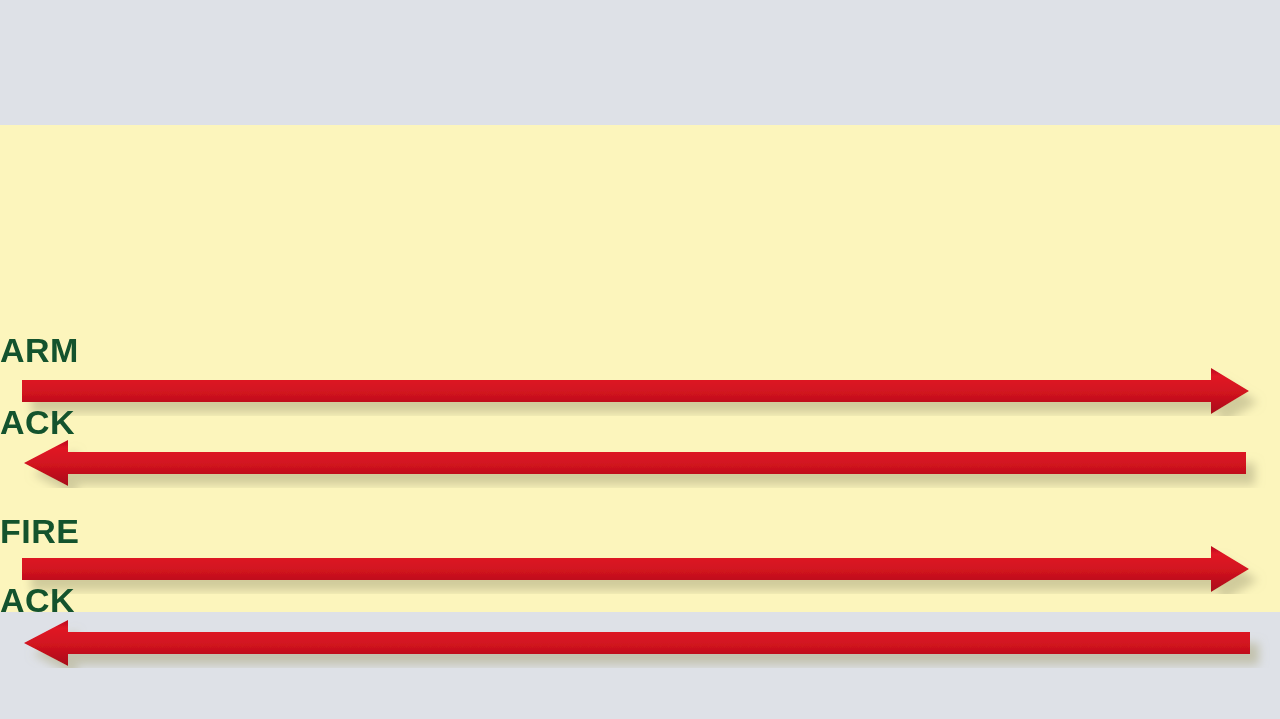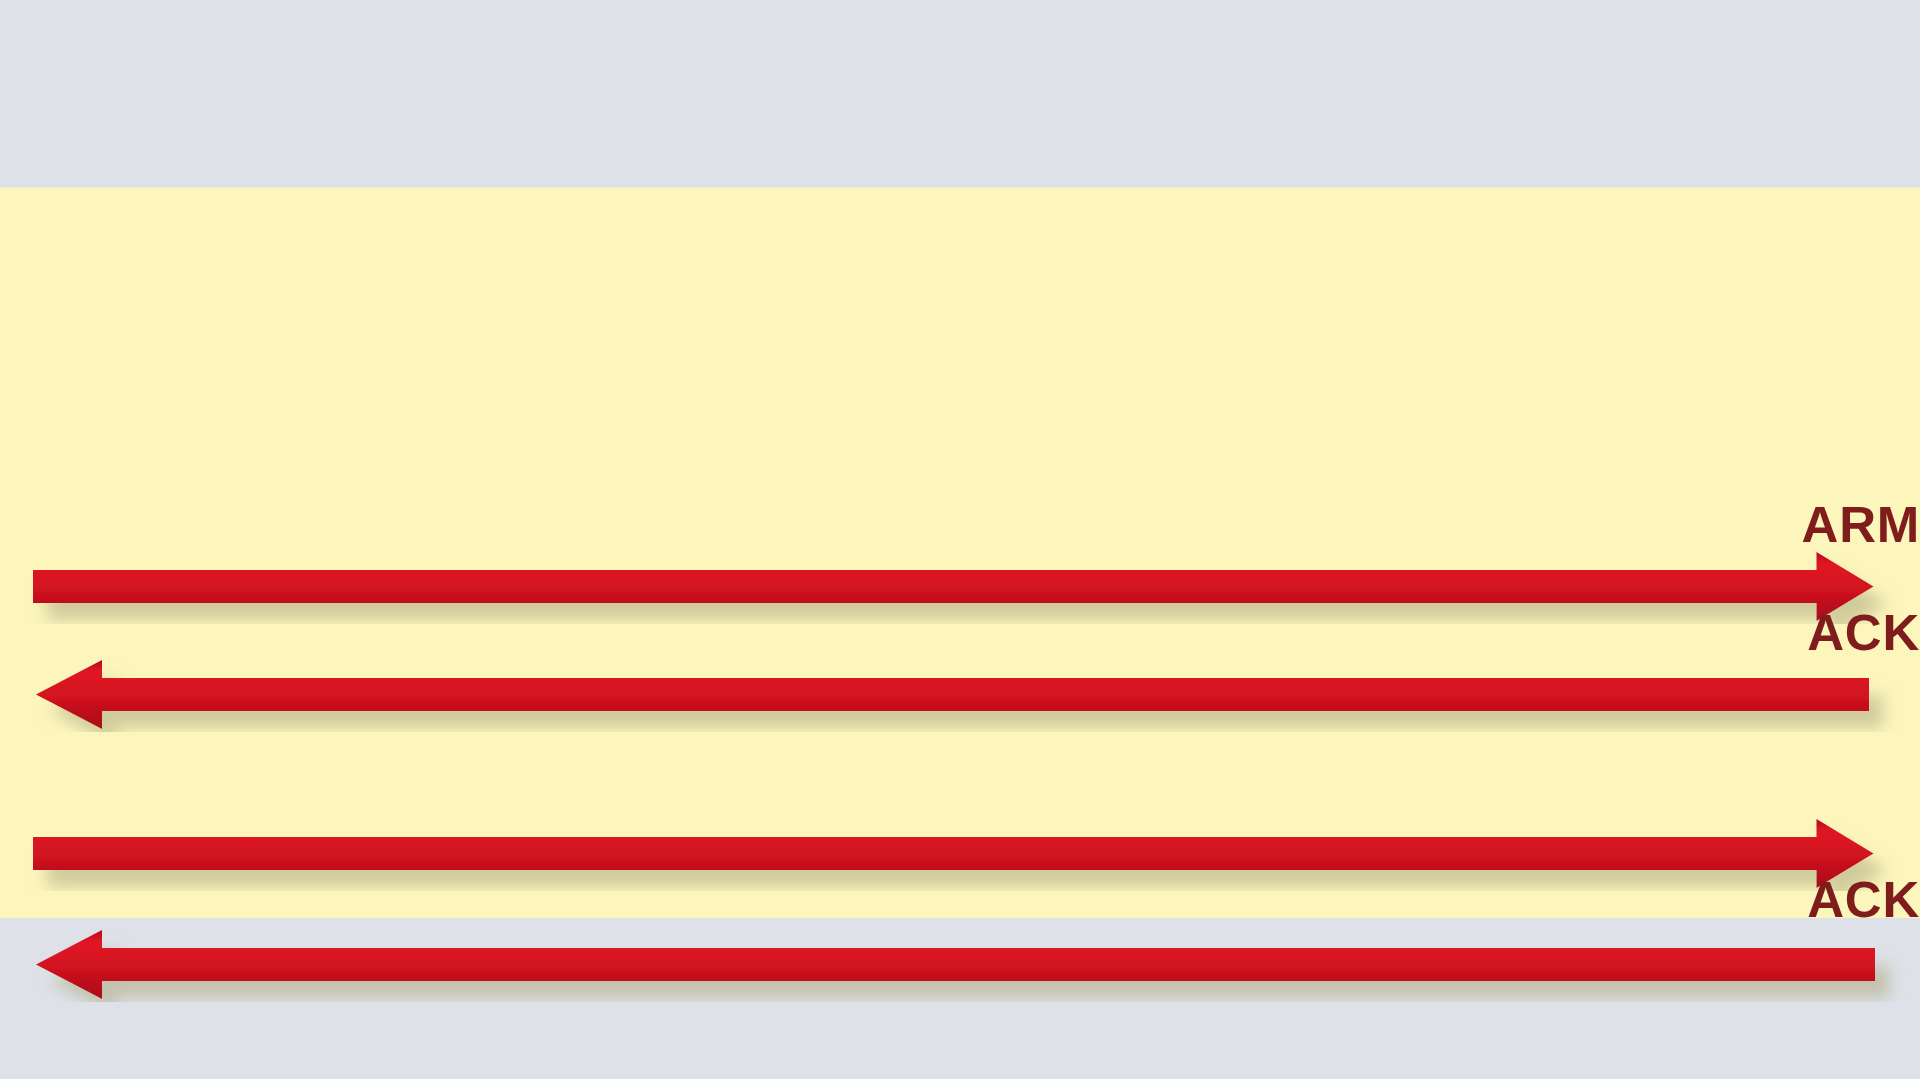--- a/index.html
+++ b/index.html
@@ -48,25 +48,25 @@
     position: absolute;
     left: 0;
     width: 1280px;
     height: 96px;
   }
   .arrow-label {
     position: absolute;
     left: 0;
     top: 0;
     width: 1280px;
-    text-align: right;
+    text-align: left;
     font-size: 34px;
     font-weight: bold;
     letter-spacing: 0.5px;
-    color: #7f1d1d;
+    color: #14532d;
     font-family: "Liberation Sans", sans-serif;
     line-height: 40px;
     user-select: none;
   }
   .arrow-svg-wrap {
     position: absolute;
     left: 0;
     width: 1280px;
     height: 50px;
   }
@@ -136,20 +136,21 @@
       <div class="arrow-svg-wrap">
         <svg class="arrow-svg" viewBox="0 0 1280 50" preserveAspectRatio="none" aria-hidden="true">
           <g filter="url(#arrowShadow)">
             <path d="M 1246,14 L 68,14 L 68,2 L 24,25 L 68,48 L 68,36 L 1246,36 Z" fill="url(#shaftGrad)"></path>
           </g>
         </svg>
       </div>
     </div>
 
     <div class="arrow-row" id="row-fire">
+      <div class="arrow-label">FIRE</div>
       <div class="arrow-svg-wrap">
         <svg class="arrow-svg" viewBox="0 0 1280 50" preserveAspectRatio="none" aria-hidden="true">
           <g filter="url(#arrowShadow)">
             <path d="M 22,14 L 1211,14 L 1211,2 L 1249,25 L 1211,48 L 1211,36 L 22,36 Z" fill="url(#shaftGrad)"></path>
           </g>
         </svg>
       </div>
     </div>
 
     <div class="arrow-row" id="row-ack2">

